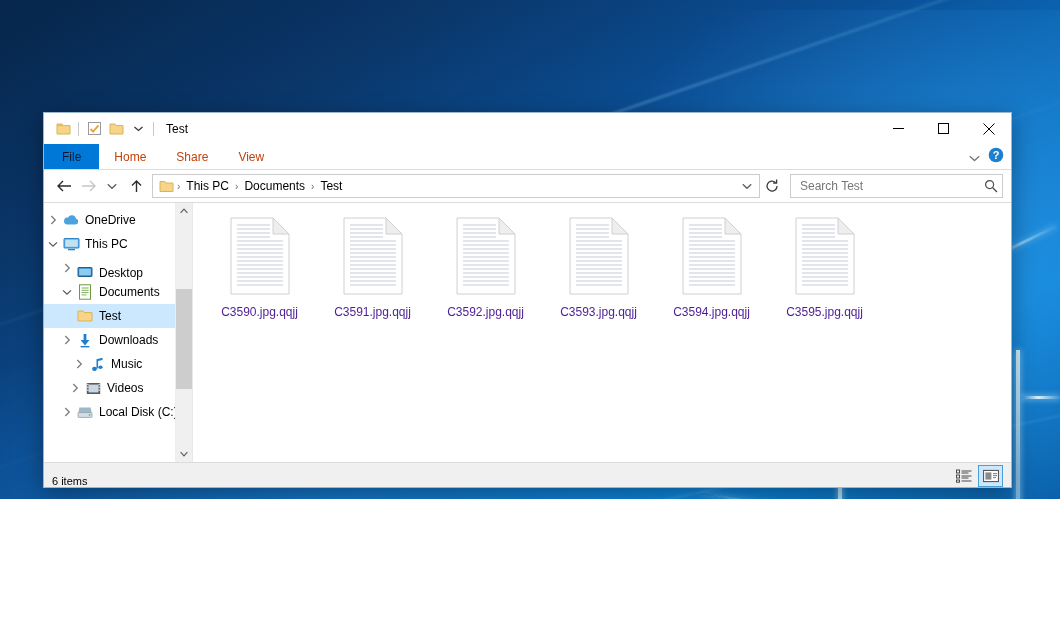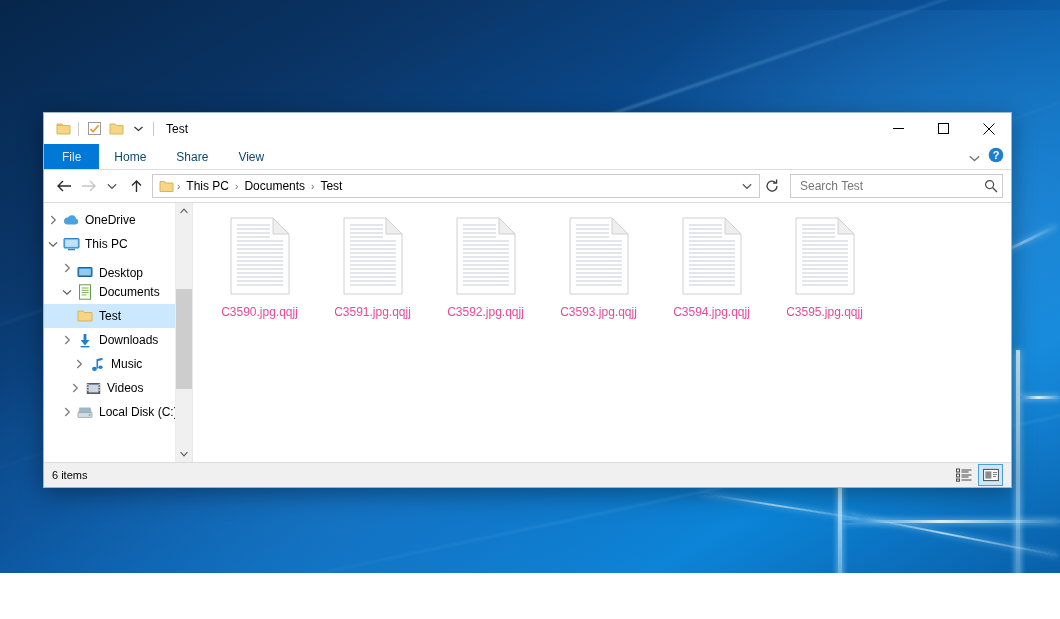--- a/index.html
+++ b/index.html
@@ -8,21 +8,21 @@
     width: 1060px;
     height: 619px;
     overflow: hidden;
     font-family: "Liberation Sans", sans-serif;
   }
 
   
   #desktop {
     position: relative;
     width: 1060px;
-    height: 573px;
+    height: 499px;
     background: linear-gradient(150deg, #06264b 0%, #0a3567 22%, #0a4f96 45%, #0a6dbd 62%, #0b84d8 80%, #0a5fa8 100%);
     overflow: hidden;
   }
   .beam {
     position: absolute;
     background: linear-gradient(90deg, rgba(120,200,255,0) 0%, rgba(150,215,255,.55) 50%, rgba(120,200,255,0) 100%);
     filter: blur(1.2px);
     pointer-events: none;
   }
   .beam-a { left: -160px; top: 120px; width: 1500px; height: 3px; transform: rotate(-19deg); opacity: .55; }
@@ -100,25 +100,25 @@
     background: #ffffff;
     display: flex;
     align-items: stretch;
     border-bottom: 1px solid #dcdcdc;
     flex: 0 0 auto;
   }
   .tab {
     padding: 0 15px;
     display: flex; align-items: center;
     font-size: 12px;
-    color: #0c4a6e;
+    color: #c2410c;
   }
   .tab.file {
     background: #0078d7;
-    color: #e5e5e5;
+    color: #0f172a;
     padding: 0 18px;
   }
   #ribbon-right { margin-left: auto; display: flex; align-items: center; padding-right: 7px; gap: 8px; }
 
   
   #addressbar {
     height: 32px;
     background: #ffffff;
     display: flex;
     align-items: center;
@@ -246,32 +246,32 @@
     width: 113px;
     padding-top: 4px;
     display: flex;
     flex-direction: column;
     align-items: center;
   }
   .file-icon { width: 60px; height: 78px; position: relative; }
   .file-name {
     margin-top: 10px;
     font-size: 12px;
-    color: #ec4899;
+    color: #4c1d95;
     text-align: center;
     white-space: nowrap;
   }
 
   
   #statusbar {
     height: 24px;
     background: #f0f0f0;
     border-top: 1px solid #dcdcdc;
     display: flex;
-    align-items: center;
+    align-items: flex-end;
     padding: 0 8px;
     flex: 0 0 auto;
   }
   #status-text { font-size: 11px; color: #000; }
   #view-buttons { margin-left: auto; display: flex; align-items: center; gap: 2px; }
   .viewbtn {
     width: 23px; height: 20px;
     display: flex; align-items: center; justify-content: center;
     border: 1px solid transparent;
   }

